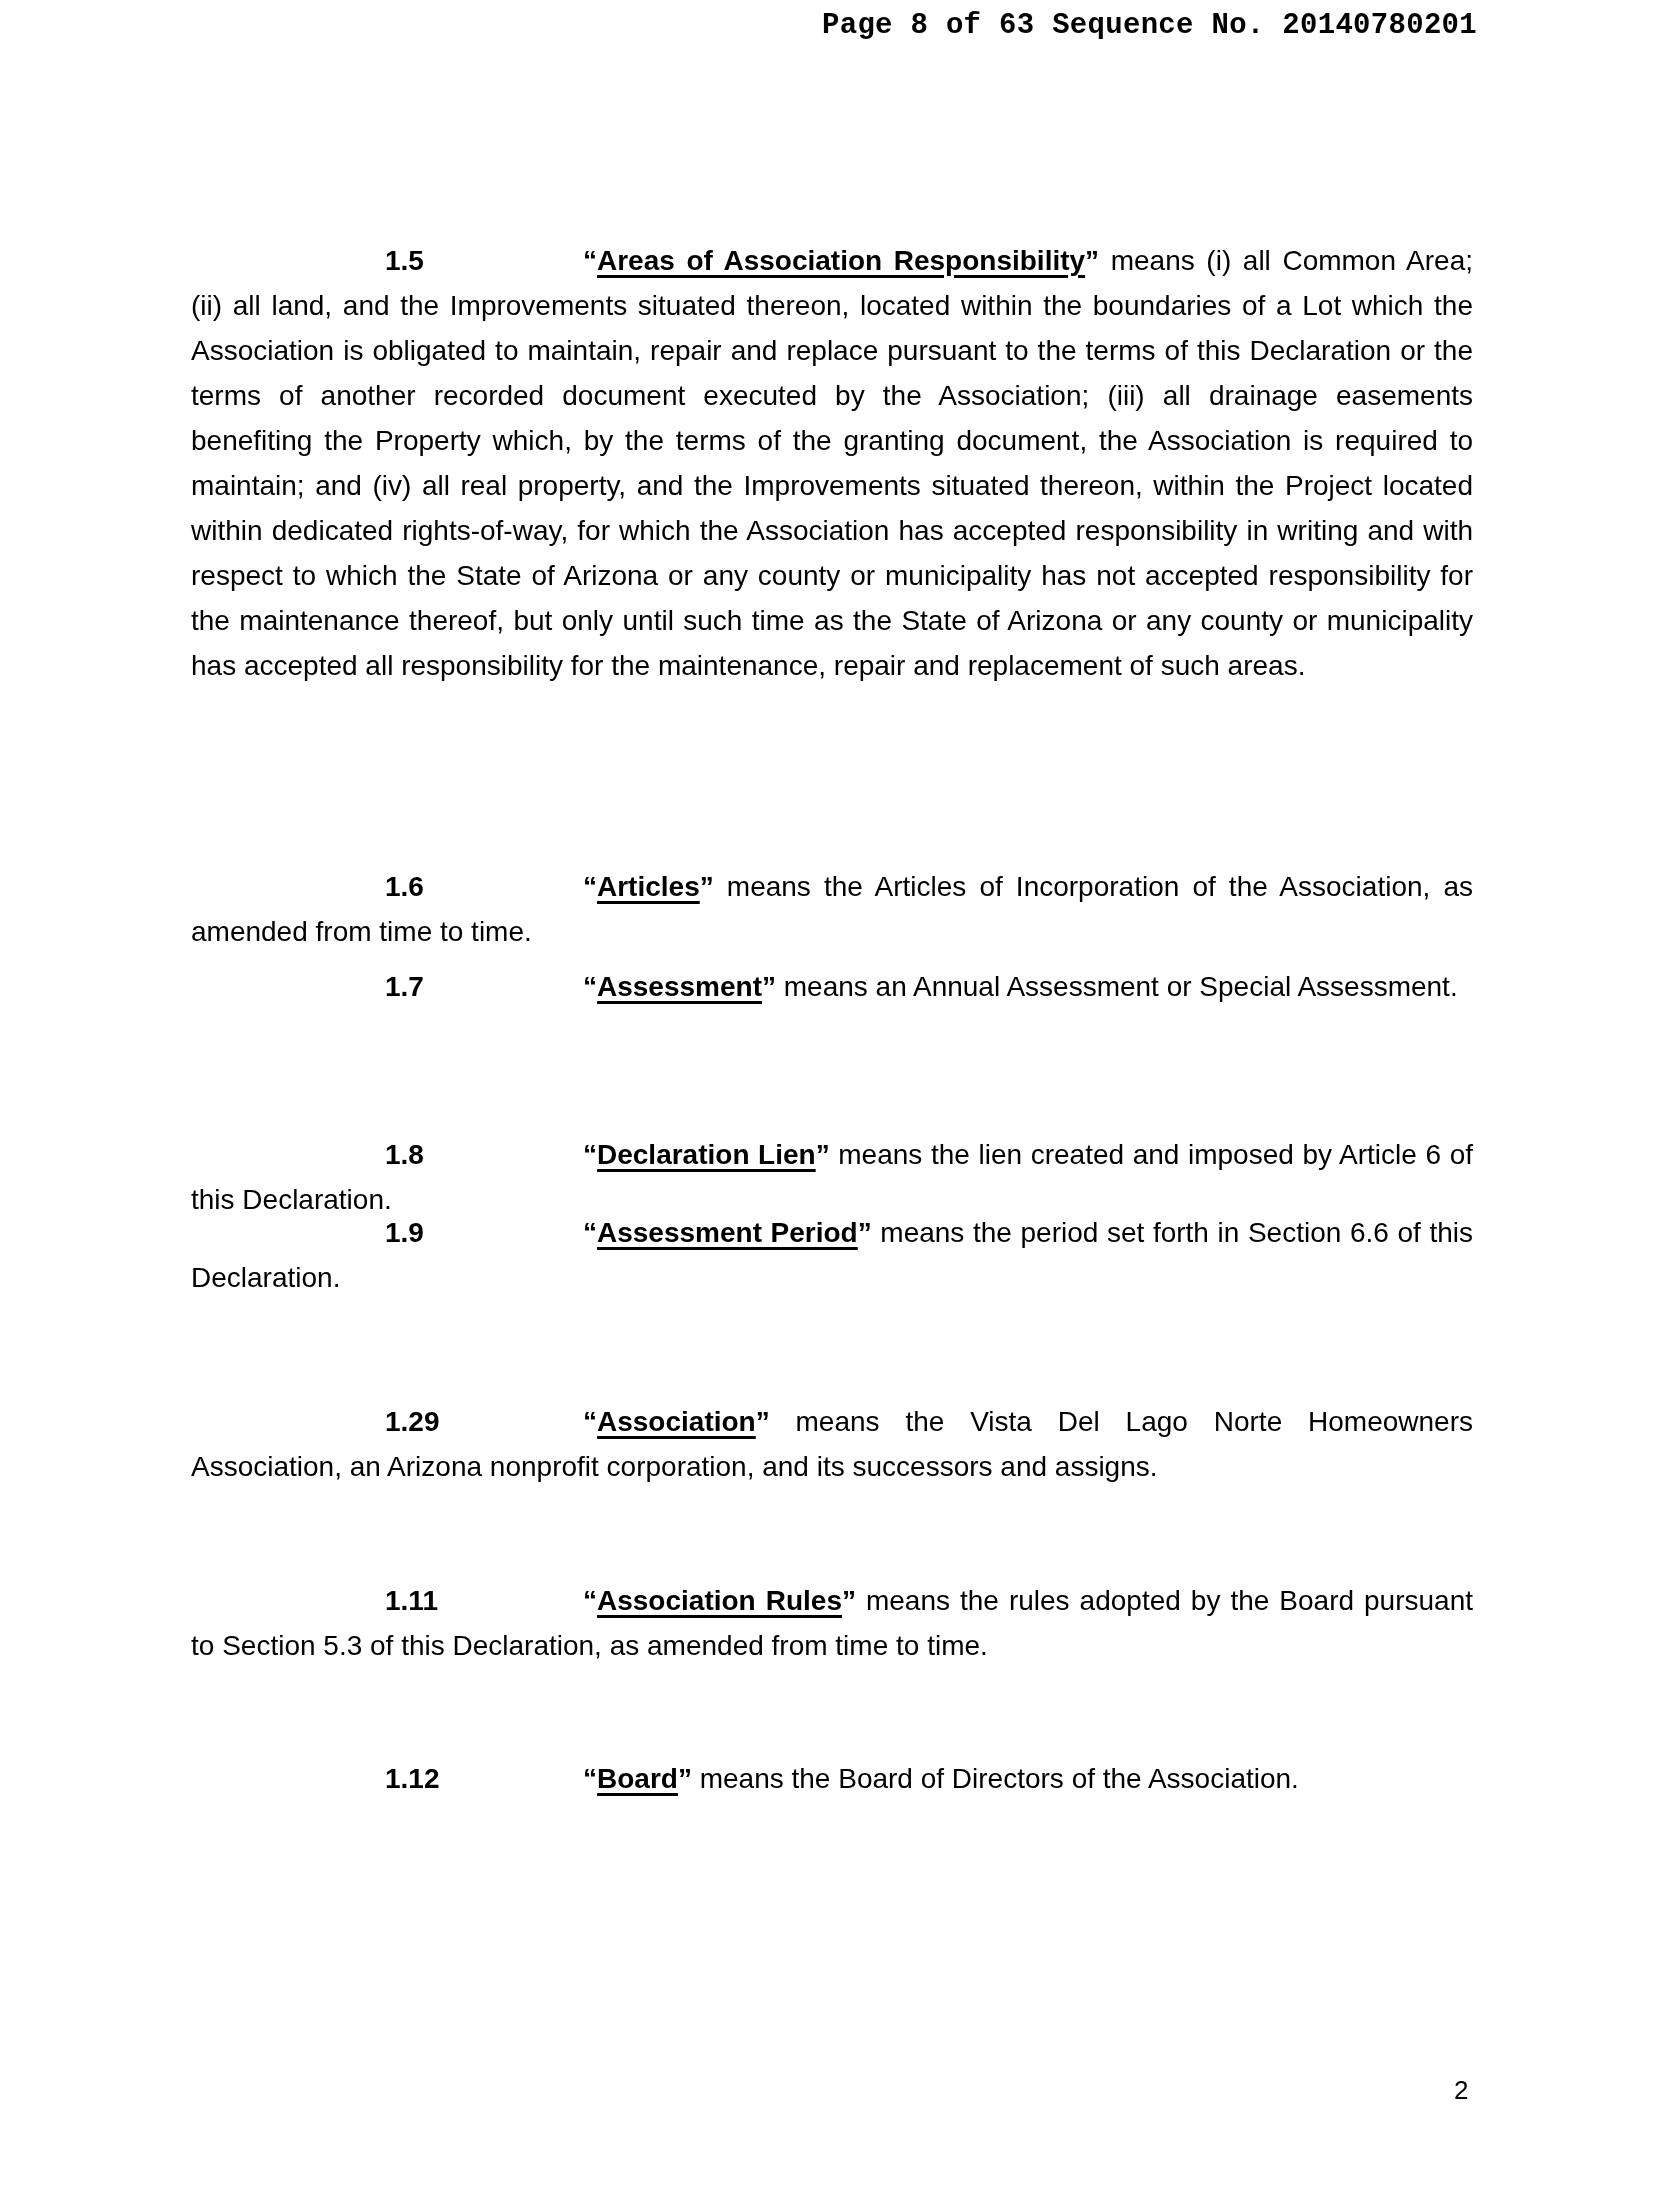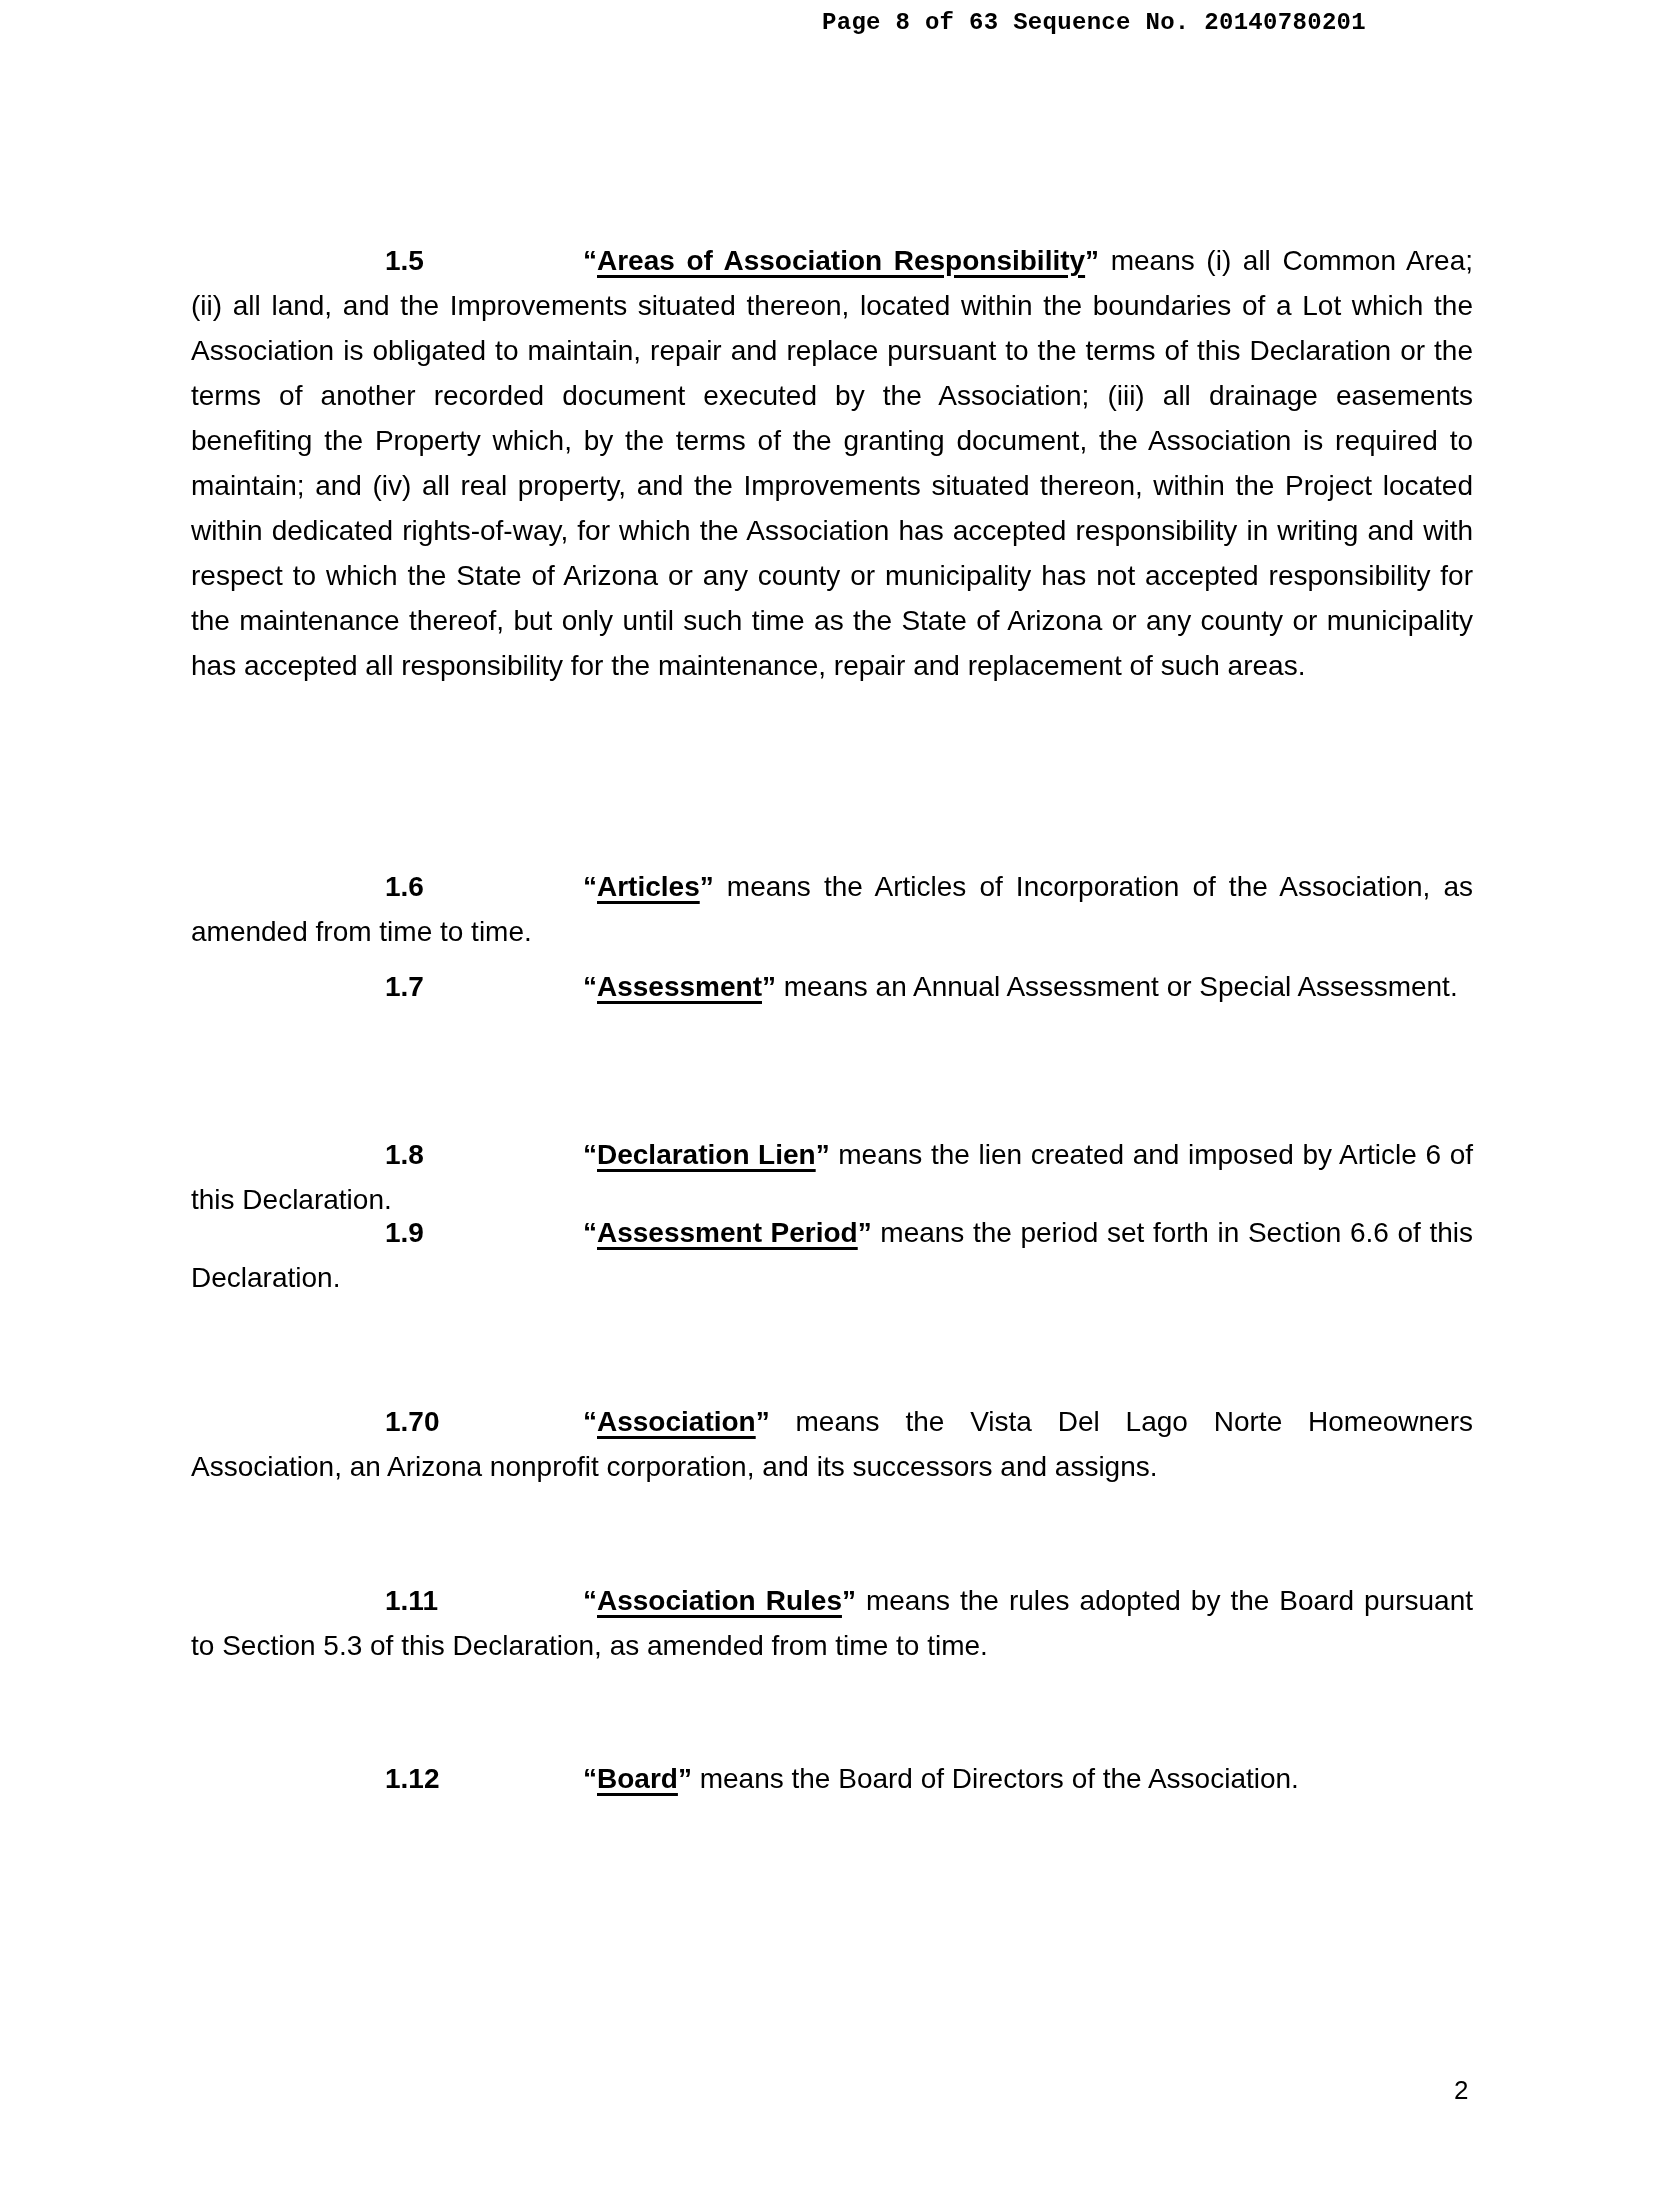--- a/index.html
+++ b/index.html
@@ -12,21 +12,21 @@
     height: 2205px;
     position: relative;
     overflow: hidden;
     color: #000000;
   }
   .page-header {
     position: absolute;
     top: 9.2px;
     left: 822px;
     font-family: "Liberation Mono", "DejaVu Sans Mono", monospace;
-    font-size: 24px;
+    font-size: 29px;
     font-weight: bold;
     letter-spacing: 0.3px;
     white-space: nowrap;
   }
   .section {
     position: absolute;
     left: 191px;
     width: 1282px;
   }
   .section p {
@@ -78,21 +78,21 @@
 
 <div class="section" style="top:1132px;">
   <p><span class="sec-num">1.8</span><span class="term">“</span><span class="term term-u">Declaration Lien</span><span class="term">”</span><span> means the lien created and imposed by Article 6 of this Declaration.</span></p>
 </div>
 
 <div class="section" style="top:1210px;">
   <p><span class="sec-num">1.9</span><span class="term">“</span><span class="term term-u">Assessment Period</span><span class="term">”</span><span> means the period set forth in Section 6.6 of this Declaration.</span></p>
 </div>
 
 <div class="section" style="top:1399px;">
-  <p><span class="sec-num">1.70</span><span class="term">“</span><span class="term term-u">Association</span><span class="term">”</span><span> means the Vista Del Lago Norte Homeowners Association, an Arizona nonprofit corporation, and its successors and assigns.</span></p>
+  <p><span class="sec-num">1.29</span><span class="term">“</span><span class="term term-u">Association</span><span class="term">”</span><span> means the Vista Del Lago Norte Homeowners Association, an Arizona nonprofit corporation, and its successors and assigns.</span></p>
 </div>
 
 <div class="section" style="top:1578px;">
   <p><span class="sec-num">1.11</span><span class="term">“</span><span class="term term-u">Association Rules</span><span class="term">”</span><span> means the rules adopted by the Board pursuant to Section 5.3 of this Declaration, as amended from time to time.</span></p>
 </div>
 
 <div class="section" style="top:1756px;">
   <p><span class="sec-num">1.12</span><span class="term">“</span><span class="term term-u">Board</span><span class="term">”</span><span> means the Board of Directors of the Association.</span></p>
 </div>
 

